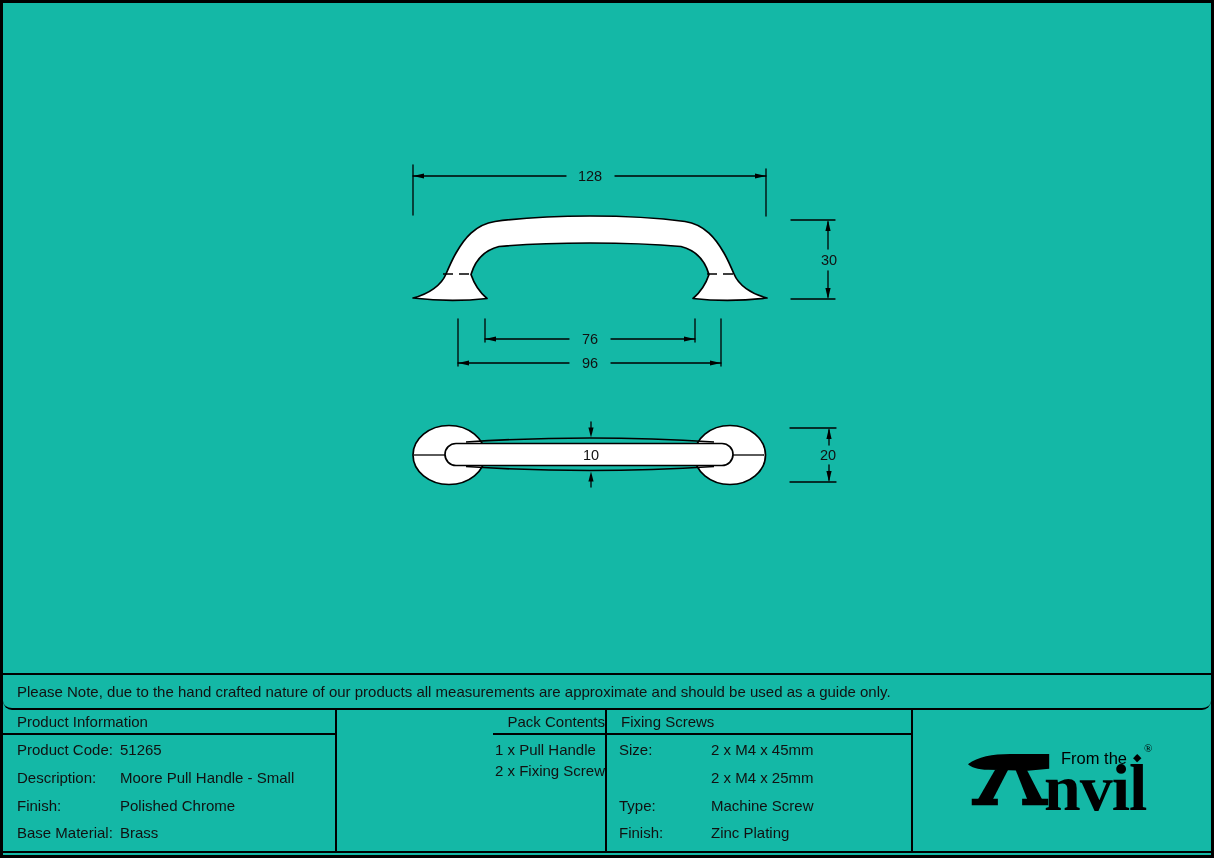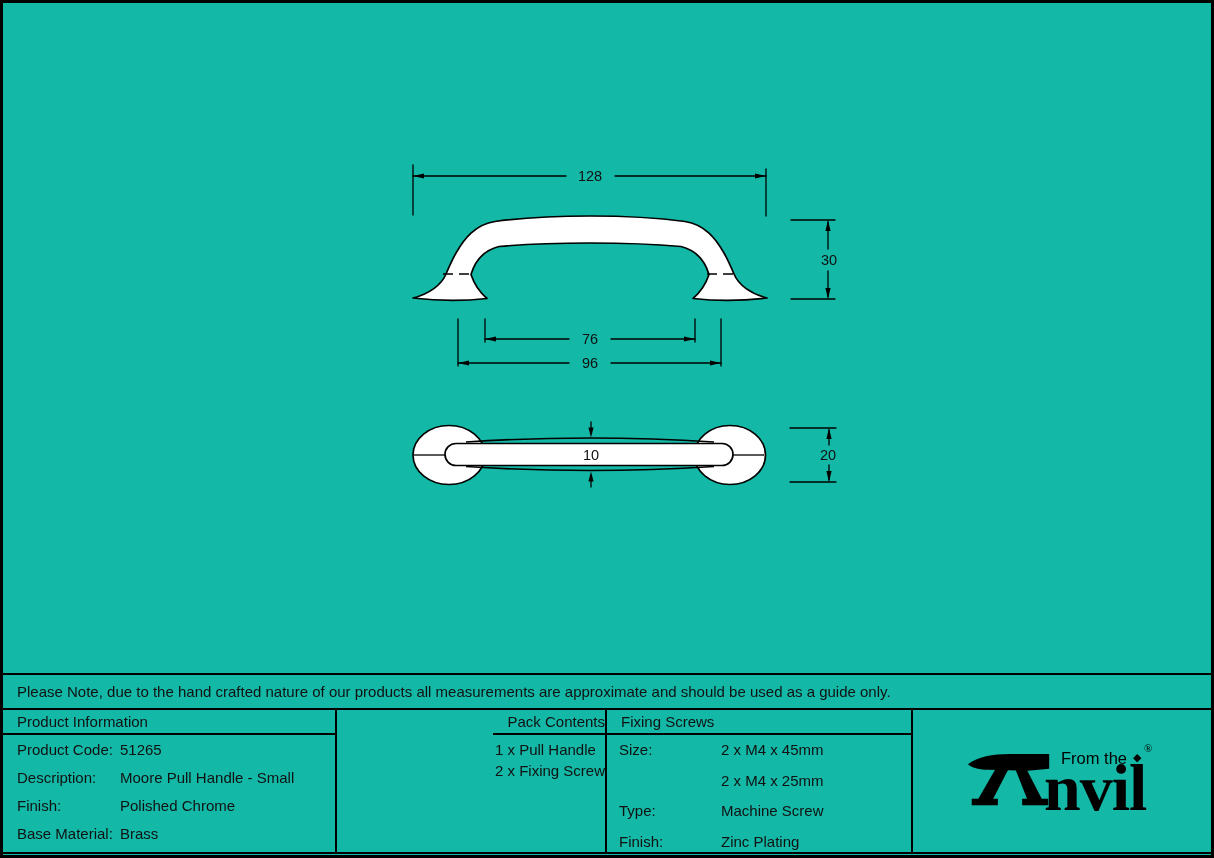--- a/index.html
+++ b/index.html
@@ -14,35 +14,36 @@
 
   
   .bottom-area {
     position:absolute; left:0; right:0; top:670px; bottom:2px;
     border-top:2px solid #000; display:flex; flex-direction:column;
   }
   .note-row {
     height:33px; border-bottom:2px solid #000; flex:0 0 auto;
     display:flex; align-items:center; padding-left:14px;
     font-size:15px;
+    border-radius:9px;
   }
   .table-area { flex:1 1 auto; display:flex; border-bottom:2px solid #000; }
   .col { display:flex; flex-direction:column; box-sizing:border-box; }
   .col-product { width:334px; border-right:2px solid #000; }
   .col-pack    { width:270px; border-right:2px solid #000;align-items:flex-end; }
   .col-fixing  { width:306px; border-right:2px solid #000; }
   .col-logo    { flex:1; display:flex; align-items:center; justify-content:center; }
   .col-header {
     height:25px; flex:0 0 auto; border-bottom:2px solid #000;
     display:flex; align-items:center; padding-left:14px;
     font-size:15px; box-sizing:border-box;
   }
   .col-body { flex:1; padding:5px 0 0 14px; font-size:15px; line-height:20.5px; }
   .kv-grid { display:grid; grid-template-columns:103px 1fr; }
-  .col-fixing .col-body { padding-left:12px;gap:10px; }
+  .col-fixing .col-body { padding-left:12px; }
   .col-fixing .kv-grid { grid-template-columns:92px 1fr; }
   .pack-item { line-height:20.5px; }
 
   
   .logo-box { position:relative; width:194px; height:64px; margin-left:6px; }
   .logo-anvil { position:absolute; left:0; top:3px; }
   .logo-nvil {
     position:absolute; left:76px; top:6px;
     font-family:"Liberation Serif", serif; font-weight:bold;
     font-size:66px; line-height:1; letter-spacing:-1px; color:#000;

